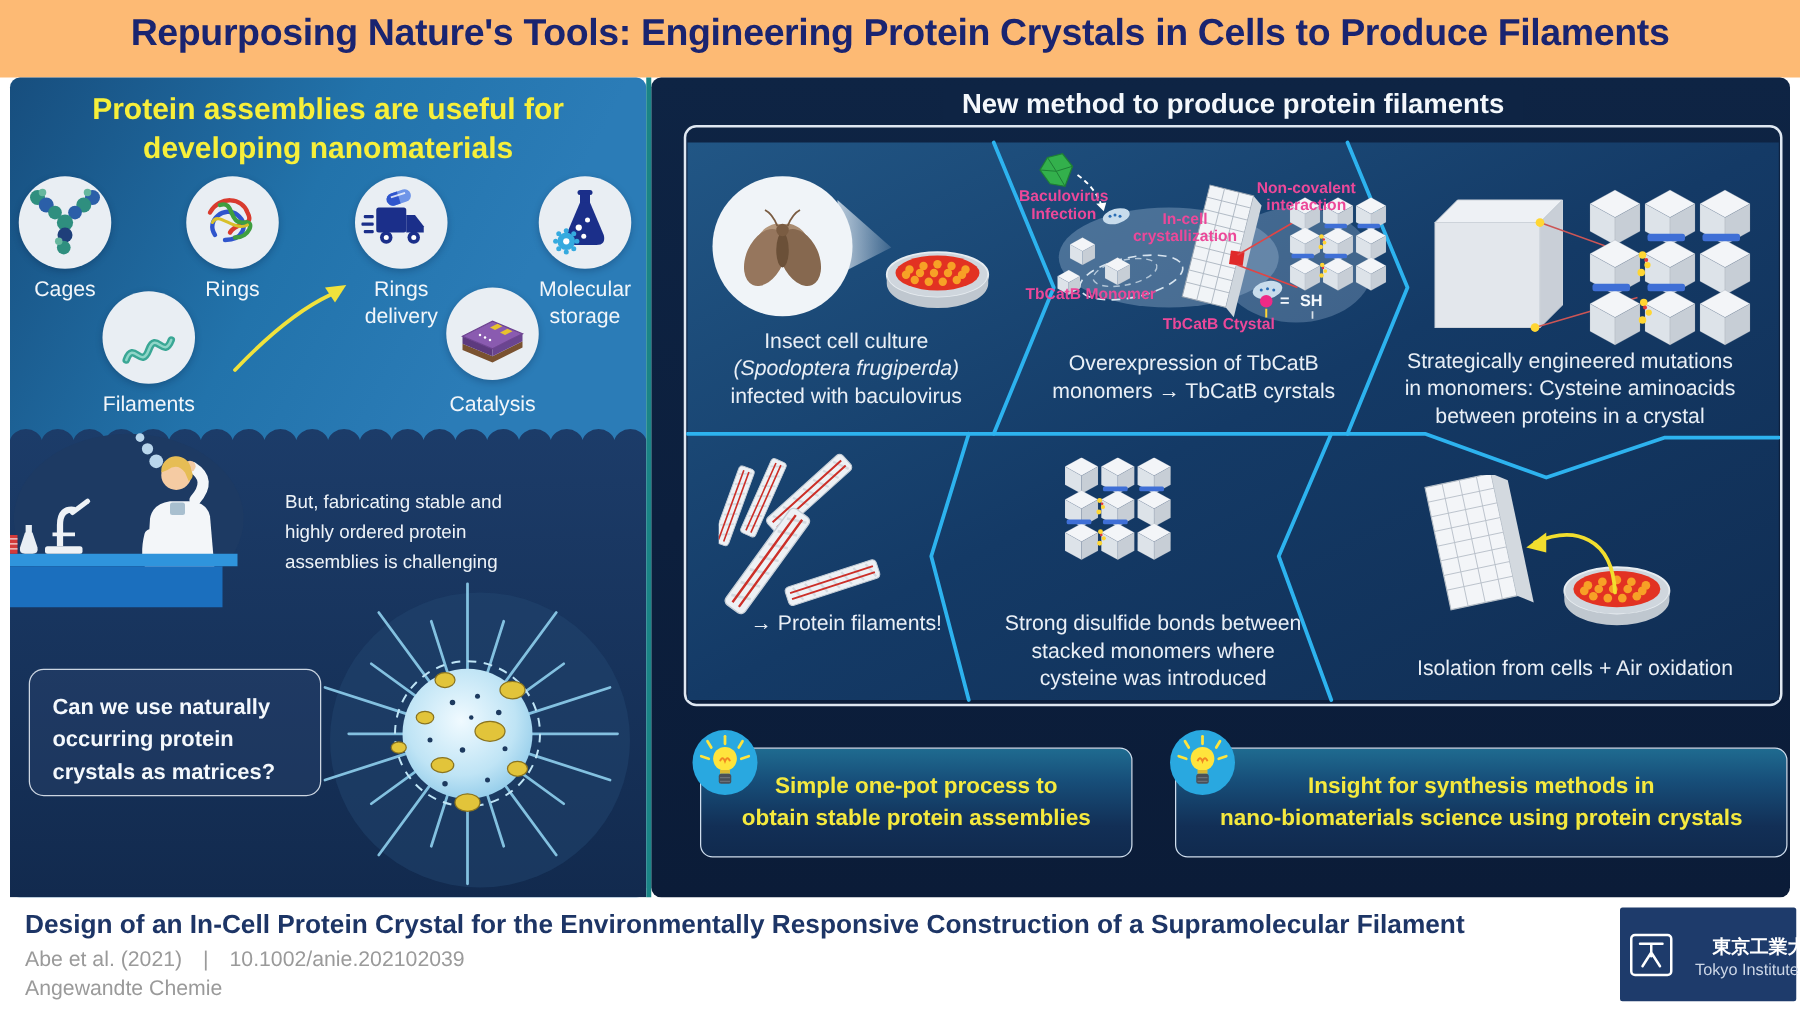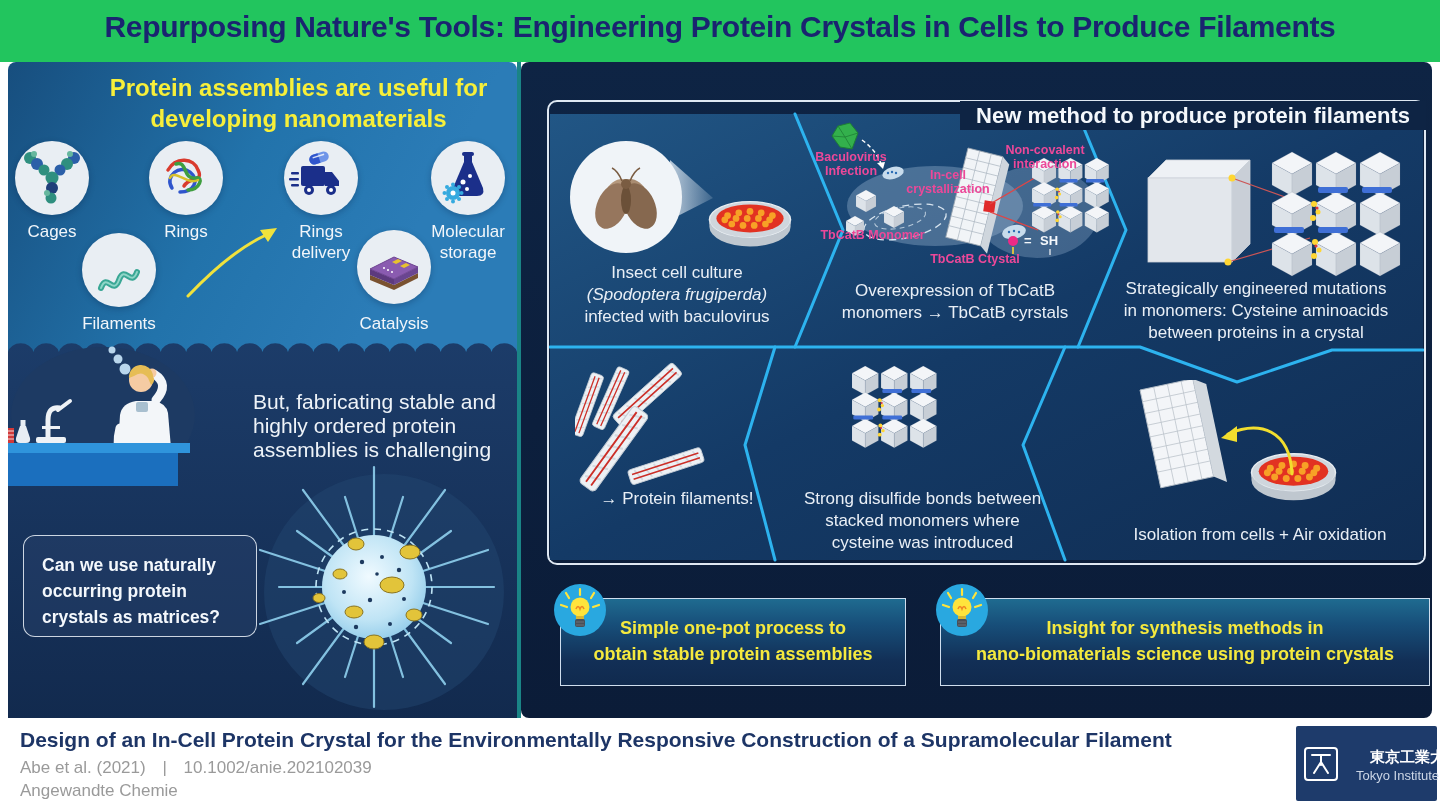--- a/index.html
+++ b/index.html
@@ -1,54 +1,54 @@
 <!DOCTYPE html>
 <html><head>
 <meta charset="utf-8">
 <style>
   html,body{margin:0;padding:0;background:#ffffff;}
   #canvas{position:relative;width:1440px;height:810px;background:#ffffff;overflow:hidden;
           font-family:"Liberation Sans",sans-serif;}
   .abs{position:absolute;}
   
-  .titlebar{position:absolute;left:0;top:0;width:1440px;height:62px;background:#22c55e;}
+  .titlebar{position:absolute;left:0;top:0;width:1440px;height:62px;background:#fdba74;}
   .main-title{position:absolute;left:0;top:10px;width:1440px;text-align:center;
               font-size:30px;font-weight:bold;color:#1a2470;letter-spacing:-0.3px;}
   
   .left-panel{position:absolute;left:8px;top:62px;width:509px;height:656px;border-radius:8px;
               background:linear-gradient(118deg,#174e7e 0%,#2273ab 34%,#2b7cb7 58%,#2b7cb7 100%);}
   .right-panel{position:absolute;left:521px;top:62px;width:911px;height:656px;border-radius:8px;
                background:linear-gradient(180deg,#0e2444 0%,#0c1f3d 55%,#0b1c38 100%);}
   .divider{position:absolute;left:517px;top:62px;width:4px;height:656px;background:#1a8486;}
   
   .intro-heading{position:absolute;left:8px;top:72px;width:509px;text-align:center;
-                 color:#f7ef3a;font-size:24px;font-weight:bold;line-height:31px;padding-left:36px;}
+                 color:#f7ef3a;font-size:24px;font-weight:bold;line-height:31px;}
   .app-circle{position:absolute;width:74px;height:74px;border-radius:50%;background:#e9eef3;
               box-shadow:0 2px 6px rgba(0,20,50,.25);}
   .app-circle svg{position:absolute;left:5px;top:5px;}
   .app-label{position:absolute;text-align:center;color:#f2f6fa;font-size:17px;line-height:21px;}
-  .challenge{position:absolute;left:228px;top:390px;color:#eef3f8;font-size:21px;line-height:24px;margin-left:25px;}
+  .challenge{position:absolute;left:228px;top:390px;color:#eef3f8;font-size:15px;line-height:24px;}
   .challenge div{white-space:nowrap;}
   .question-box{position:absolute;left:23px;top:535px;width:234px;height:102px;box-sizing:border-box;
                 border:1.5px solid rgba(235,242,248,.85);border-radius:12px;
                 background:rgba(46,72,116,.35);padding:16px 0 0 18px;}
   .question-box div{white-space:nowrap;color:#f4f8fc;font-size:17.5px;font-weight:bold;line-height:26px;}
   
   .method-box{position:absolute;left:547px;top:100px;width:879px;height:465px;box-sizing:border-box;
               border:2px solid #dfe8f2;border-radius:10px;}
-  .method-title{position:absolute;left:547px;top:103px;width:879px;text-align:right;}
+  .method-title{position:absolute;left:547px;top:70px;width:879px;text-align:center;}
   .method-title span{background:#0e2444;padding:2px 16px;color:#f4f8fc;font-size:22px;font-weight:bold;}
   .cap{position:absolute;text-align:center;color:#e9eff6;font-size:17px;line-height:22px;}
   .cap div{white-space:nowrap;}
   .cap .it{font-style:italic;}
   .ylabel{position:absolute;text-align:center;color:#ec4899;font-size:12.5px;font-weight:bold;line-height:14px;}
   .ylabel.nw{white-space:nowrap;}
   .wlabel{position:absolute;color:#f4f8fc;font-size:13px;font-weight:bold;}
   
-  .takeaway{position:absolute;height:88px;box-sizing:border-box;border:1.5px solid #cfdeee;border-radius:0;
+  .takeaway{position:absolute;height:88px;box-sizing:border-box;border:1.5px solid #cfdeee;border-radius:10px;
             background:linear-gradient(180deg,#1f6b90 0%,#174e79 30%,#122f56 72%,#102a4e 100%);
             padding-top:16px;}
   .takeaway div{text-align:center;white-space:nowrap;color:#f5e93e;font-size:18px;font-weight:bold;line-height:26px;}
   
   .footer{position:absolute;left:0;top:718px;width:1440px;height:92px;background:#ffffff;}
   .paper-title{position:absolute;left:20px;top:10px;width:1260px;color:#1d3566;font-size:21px;font-weight:bold;}
   .meta{position:absolute;left:20px;top:40px;color:#9a9a9a;font-size:17px;}
   .meta .sep{margin:0 12px;}
   .journal{position:absolute;left:20px;top:63px;color:#9a9a9a;font-size:17px;}
   .logo-box{position:absolute;left:1296px;top:8px;width:141px;height:75px;background:#1e3b6b;border-radius:2px;}

